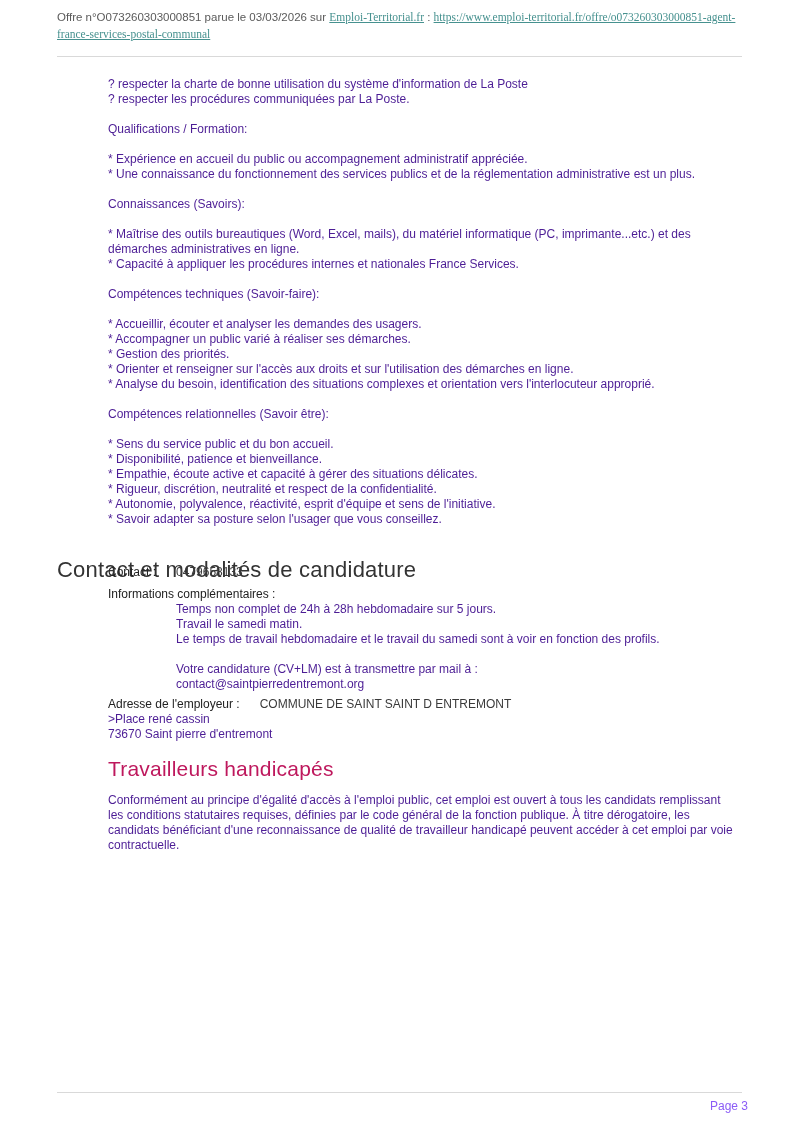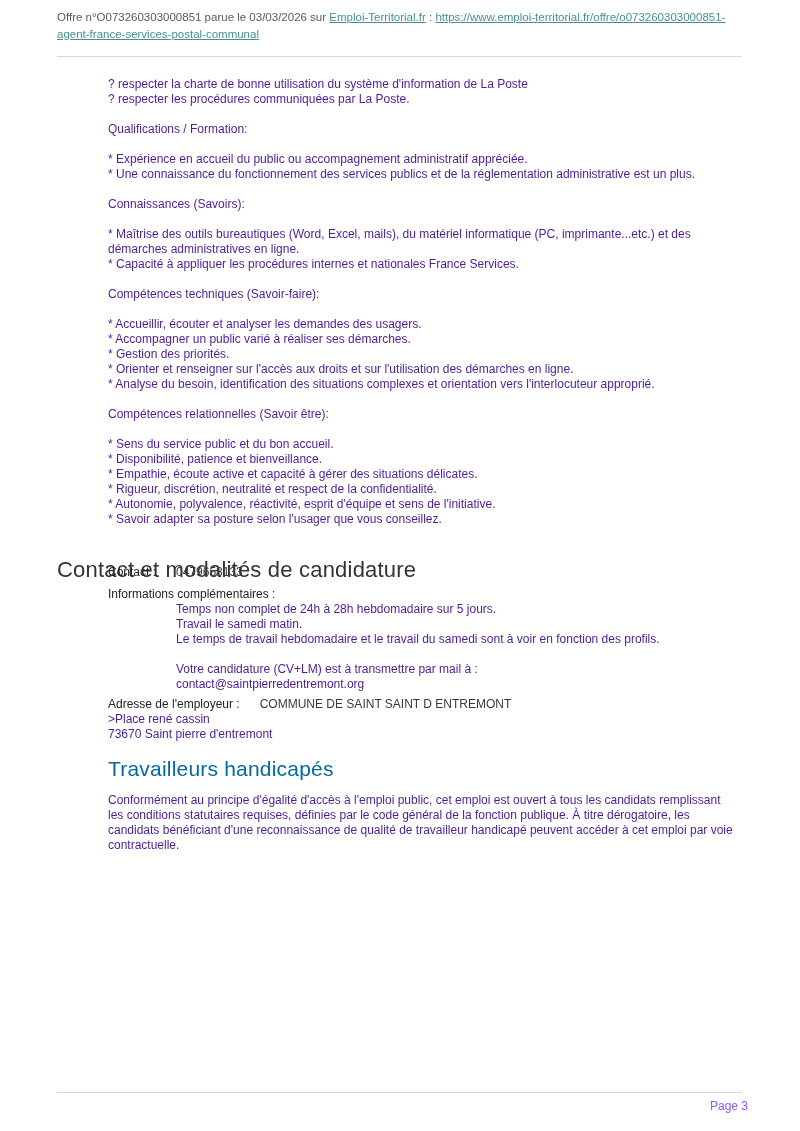--- a/index.html
+++ b/index.html
@@ -14,21 +14,21 @@
     color:#3a3a3a;
   }
 
   
   .doc-header {
     position:absolute; left:57px; top:9px; width:686px;
     font-size:11.5px; line-height:17px; color:#5a5a5a;
   }
   .doc-header a {
     color:#46918f; text-decoration:underline; cursor:pointer;
-    word-break:normal; overflow-wrap:anywhere;
+    word-break:normal; overflow-wrap:anywhere;font-family:Liberation Serif, serif;
   }
   .divider {
     position:absolute; left:57px; width:685px; height:0;
     border-top:1px solid #d9d9d9;
   }
   .divider.top { top:56px; }
   .divider.bottom { top:1092px; }
 
   
   .pre-lines {
@@ -37,21 +37,21 @@
   }
   .job-description { position:absolute; left:108px; top:77px; }
 
   
   .h1-title {
     position:absolute; left:57px; top:557px;
     font-size:22px; font-weight:400; color:#333333; letter-spacing:0.2px;
   }
   .h2-title {
     position:absolute; left:108px; top:757px;
-    font-size:21px; font-weight:400; color:#0369a1; letter-spacing:0.2px;
+    font-size:21px; font-weight:400; color:#be185d; letter-spacing:0.2px;
   }
 
   
   .contact-block {
     position:absolute; left:108px; top:565px; width:640px;
     font-size:12px; line-height:15px; color:#3a3a3a;
   }
   .contact-block .label { font-weight:400; color:#222222; }
   .contact-block .value { margin-left:20px; }
   .row-info-label { margin-top:7px; }

